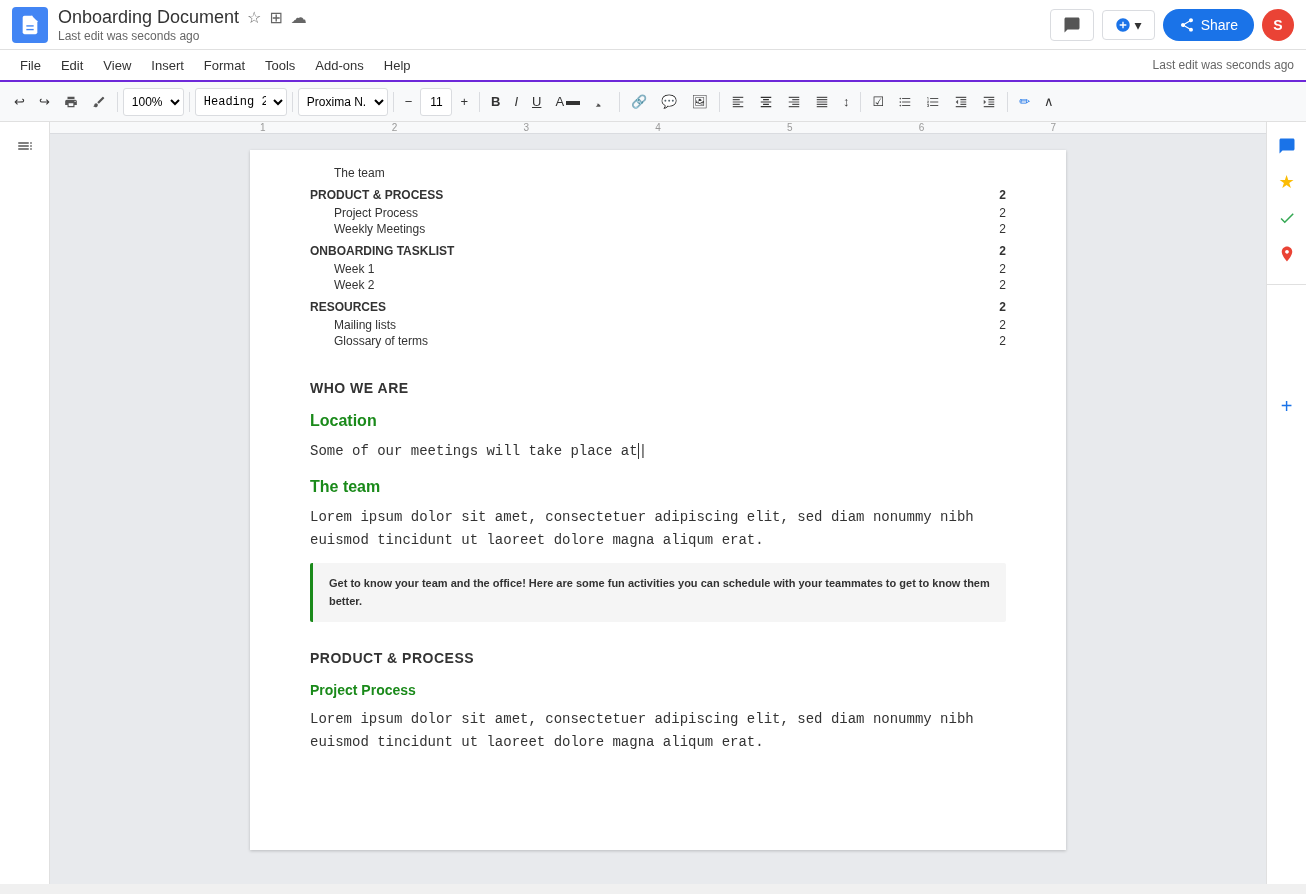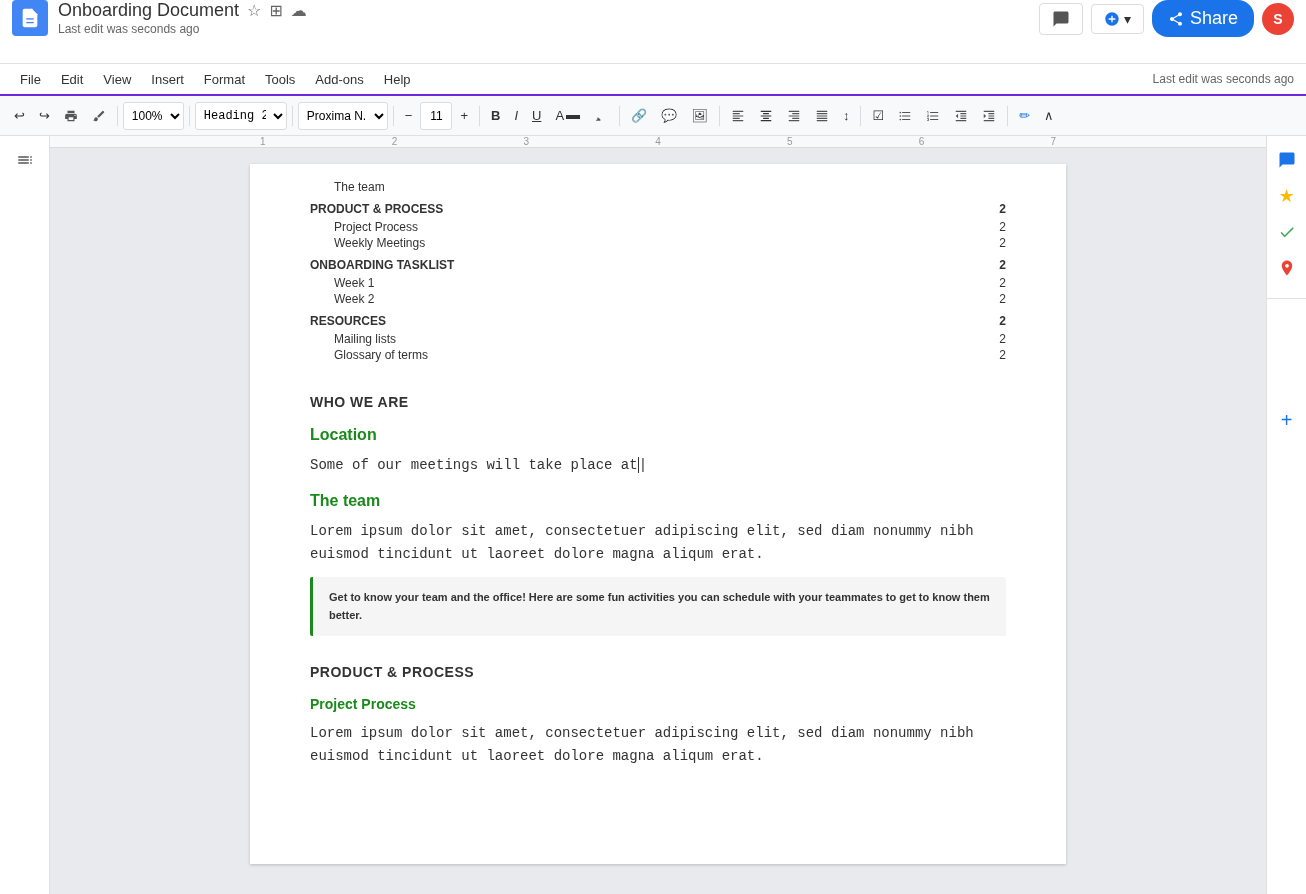--- a/index.html
+++ b/index.html
@@ -1,23 +1,23 @@
 <!DOCTYPE html>
 <html><head>
   <meta charset="utf-8">
   <style>
     * { box-sizing: border-box; margin: 0; padding: 0; }
     body { font-family: Arial, sans-serif; background: #f0f0f0; overflow: hidden; height: 894px; width: 1306px; }
 
     
     #top-bar {
-      height: 64px;
-      background: #fff;
-      display: flex;
-      align-items: flex-start;
+      height: 50px;
+      background: #fff;
+      display: flex;
+      align-items: center;
       padding: 0 12px;
       border-bottom: 1px solid #e0e0e0;
       gap: 10px;
     }
     #doc-icon {
       width: 36px; height: 36px;
       background: #4285f4;
       border-radius: 4px;
       display: flex; align-items: center; justify-content: center;
       color: white; font-size: 20px; flex-shrink: 0;
@@ -37,21 +37,21 @@
       font-size: 14px;
       color: #333;
       display: flex; align-items: center; gap: 4px;
     }
     #share-btn {
       background: #1a73e8;
       color: white;
       border: none;
       padding: 8px 16px;
       border-radius: 16px;
-      font-size: 18px;
+      font-size: 14px;
       cursor: pointer;
       display: flex; align-items: center; gap: 6px;
     }
     #avatar {
       width: 32px; height: 32px; border-radius: 50%;
       background: #ea4335; color: white;
       display: flex; align-items: center; justify-content: center;
       font-size: 14px; font-weight: bold;
     }
 

